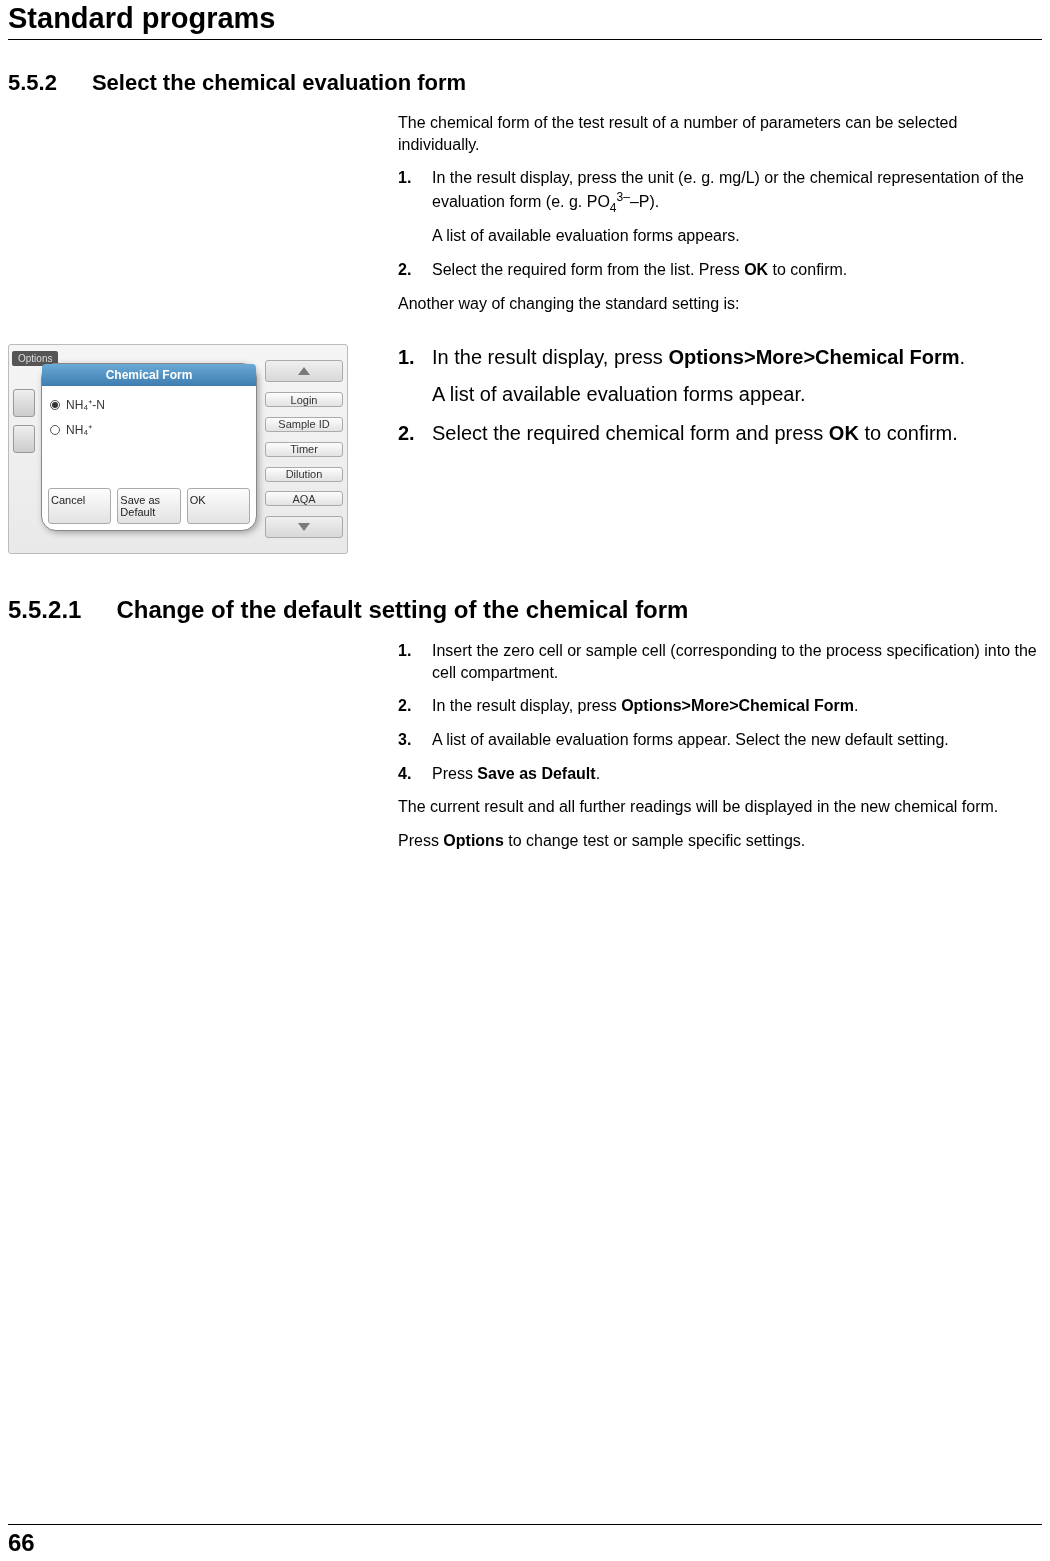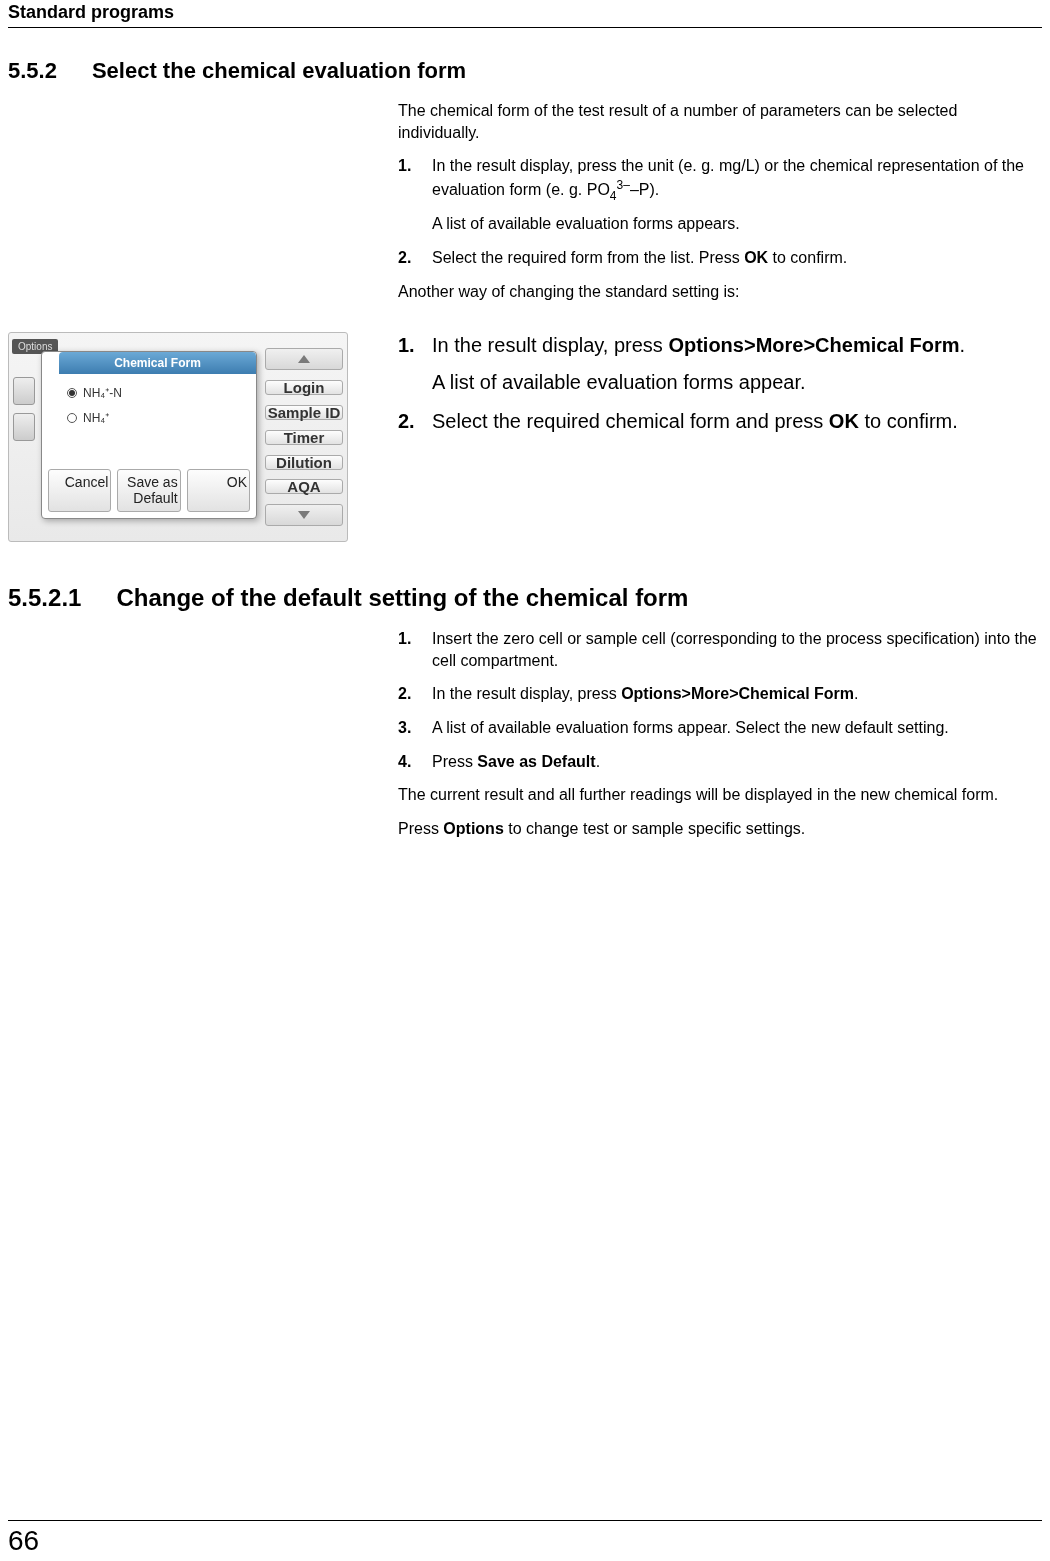--- a/index.html
+++ b/index.html
@@ -10,21 +10,21 @@
     body {
       font-family: Arial, Helvetica, sans-serif;
       width: 1050px;
       height: 1561px;
       background: #fff;
       color: #000;
       position: relative;
       padding: 0;
     }
     .page-header {
-      font-size: 18px;
+      font-size: 29px;
       font-weight: bold;
       padding: 2px 8px 4px 8px;
     }
     .header-rule {
       border: none;
       border-top: 1.5px solid #000;
       margin: 0 8px 10px 8px;
     }
     .content {
       padding: 0 8px;
@@ -113,23 +113,22 @@
       overflow: hidden;
     }
     .dialog {
       position: absolute;
       top: 18px;
       left: 32px;
       right: 90px;
       bottom: 22px;
       background: #fff;
       border: 1px solid #888;
-      border-radius: 4px;
+      border-radius: 15px;
       box-shadow: 2px 2px 6px rgba(0,0,0,0.3);
-      padding-left: 17px;
     }
     .dialog-title {
       background: linear-gradient(#6ba9d6, #3d7db0);
       color: #fff;
       font-size: 12px;
       font-weight: bold;
       text-align: center;
       padding: 4px 0;
       border-radius: 4px 4px 0 0;
     }
@@ -168,47 +167,46 @@
       left: 6px;
       right: 6px;
       display: flex;
       gap: 6px;
     }
     .dialog-btn {
       flex: 1;
       background: linear-gradient(#fdfdfd,#e2e2e2);
       border: 1px solid #aaa;
       border-radius: 3px;
-      font-size: 14px;
-      text-align: right;
+      font-size: 11px;
+      text-align: left;
       padding: 5px 2px;
       line-height: 1.1;
       color: #222;
     }
     .side-panel {
       position: absolute;
       top: 15px;
       right: 4px;
       bottom: 15px;
       width: 78px;
       display: flex;
       flex-direction: column;
       justify-content: space-between;
     }
     .side-btn {
       background: linear-gradient(#fdfdfd,#e2e2e2);
       border: 1px solid #aaa;
       border-radius: 3px;
       height: 15px;
-      font-size: 15px;
+      font-size: 11px;
       display: flex;
       align-items: center;
       justify-content: center;
       color: #333;
-      font-weight: bold;
     }
     .side-arrow {
       background: linear-gradient(#f0f0f0,#d8d8d8);
       border: 1px solid #aaa;
       border-radius: 3px;
       height: 22px;
       display: flex;
       align-items: center;
       justify-content: center;
     }
@@ -250,22 +248,22 @@
       left: 0;
       right: 0;
       padding: 0 8px 4px 8px;
     }
     .footer-rule {
       border: none;
       border-top: 1.5px solid #000;
       margin-bottom: 4px;
     }
     .page-number {
-      font-size: 28px;
-      font-weight: normal;
+      font-size: 24px;
+      font-weight: bold;
     }
   </style>
 </head>
 <body>
 
 <div class="page-header">Standard programs</div>
 <hr class="header-rule">
 
 <div class="content">
 

